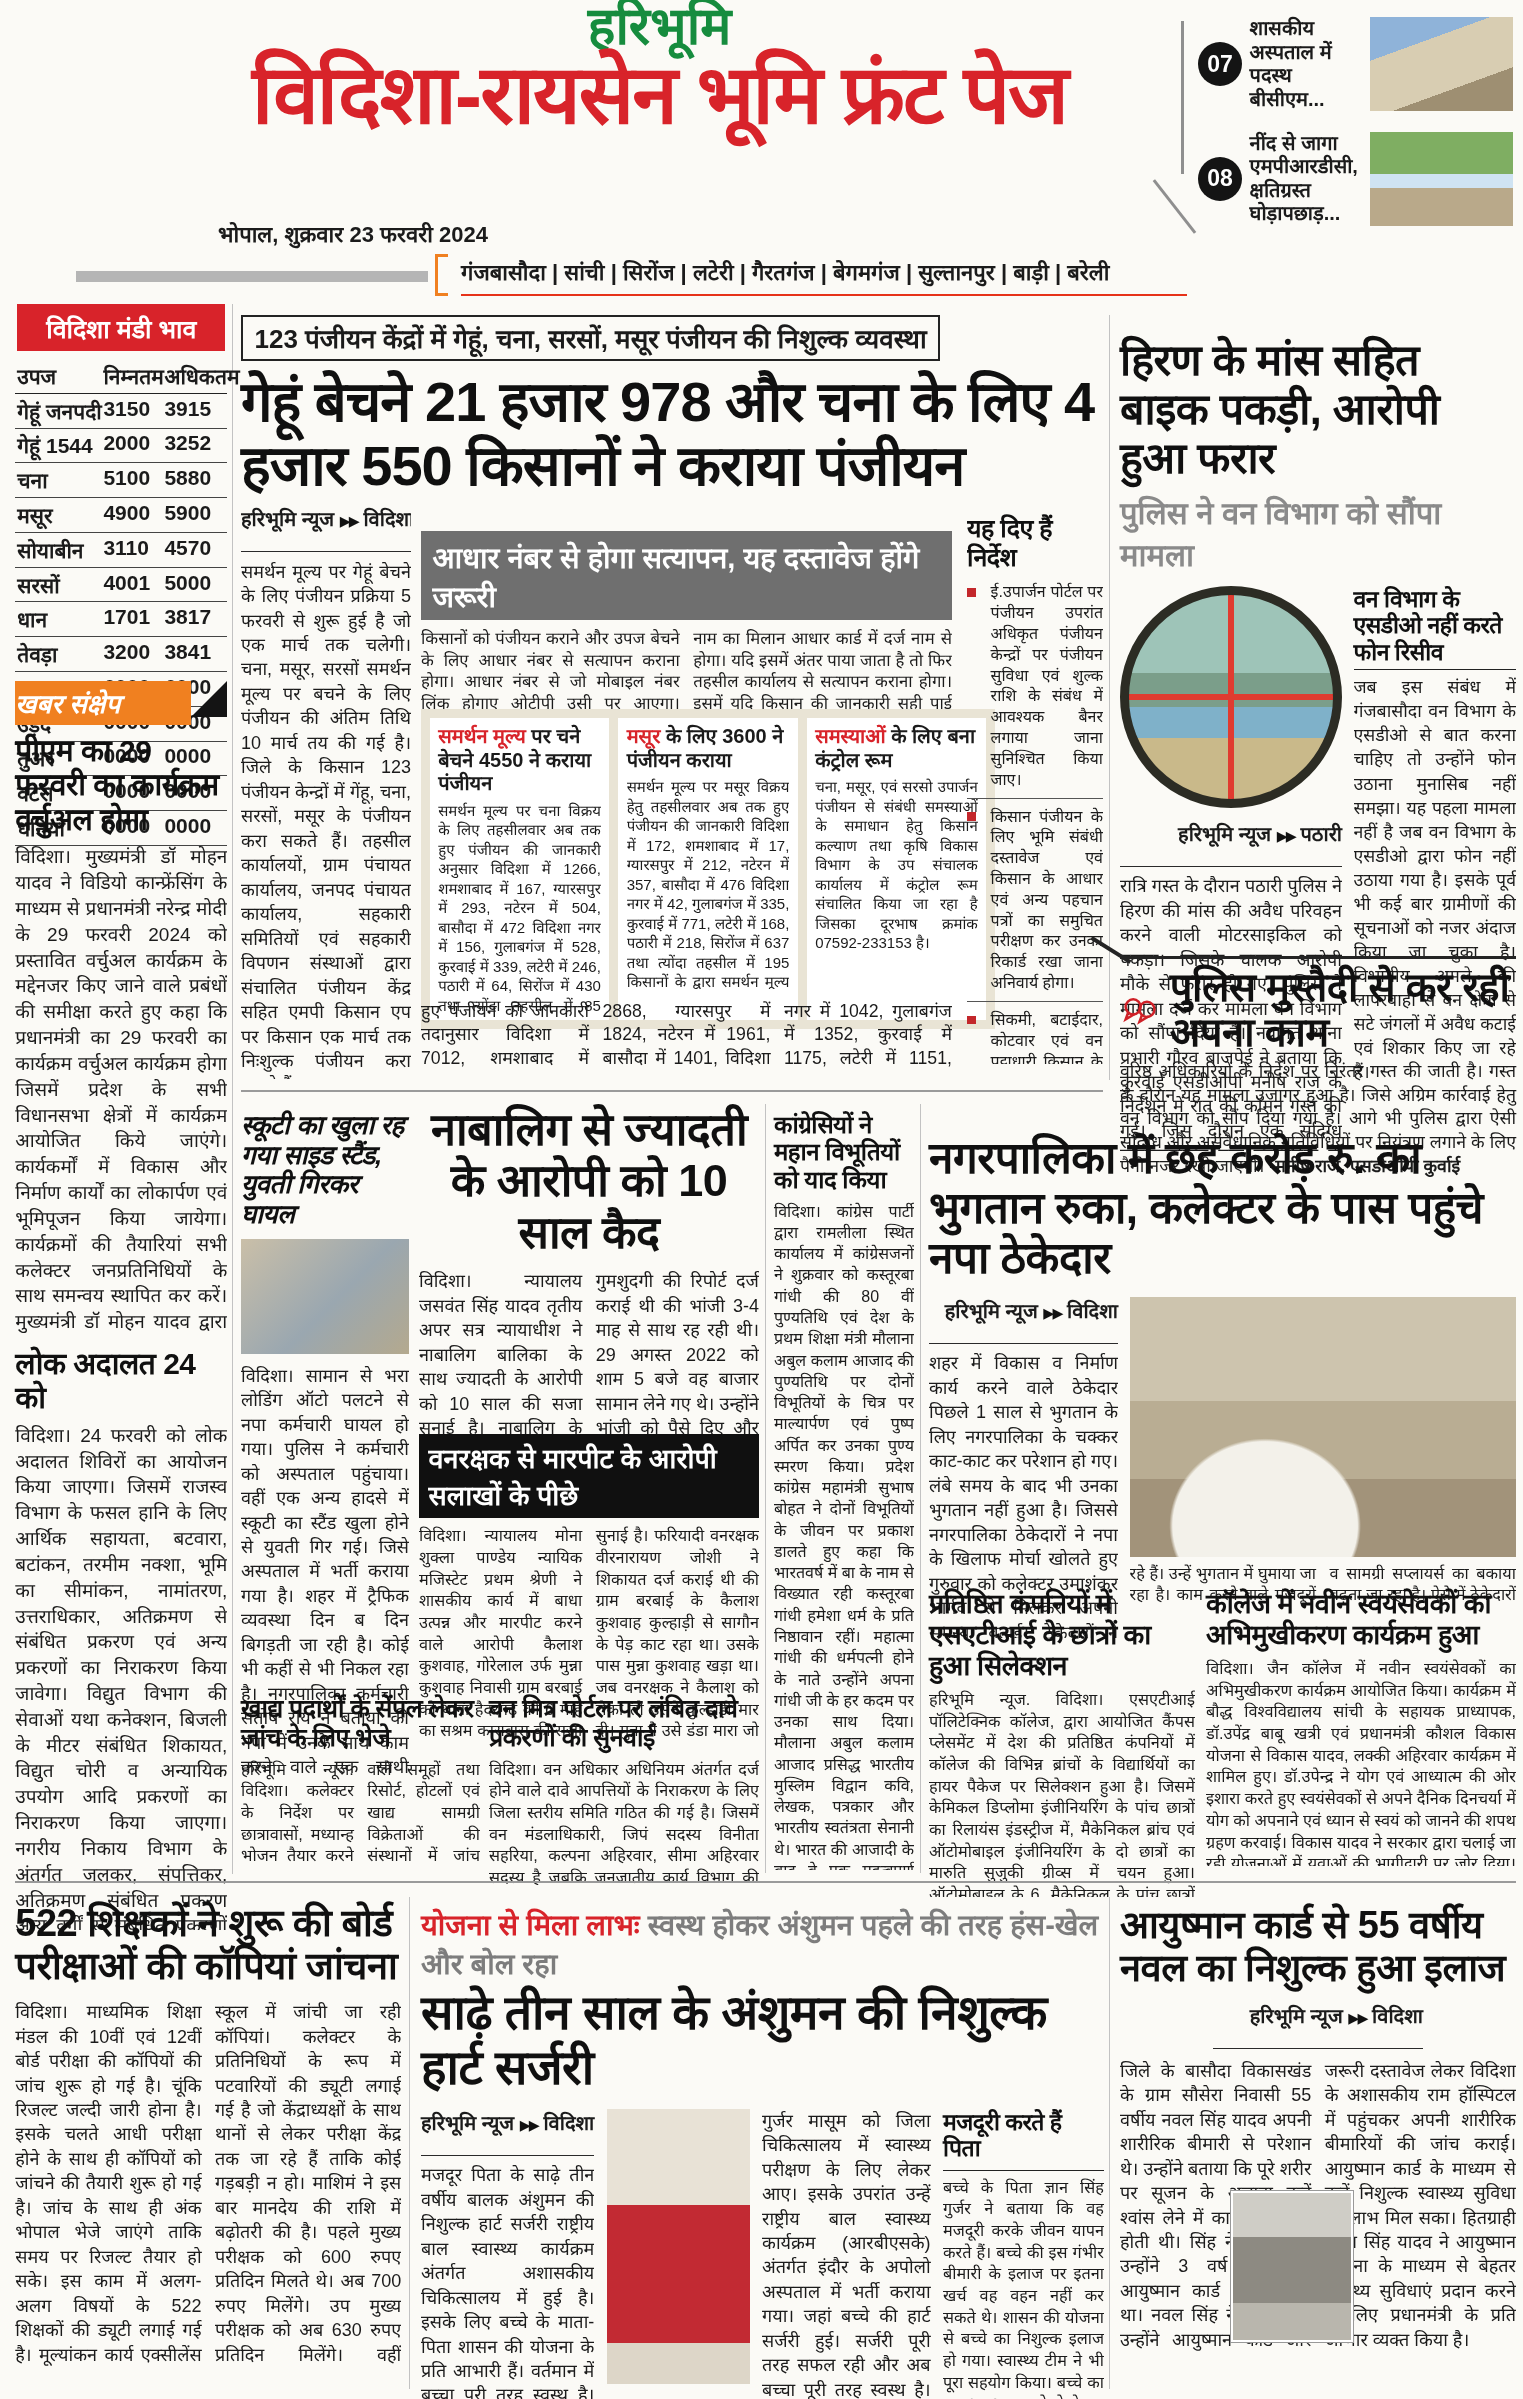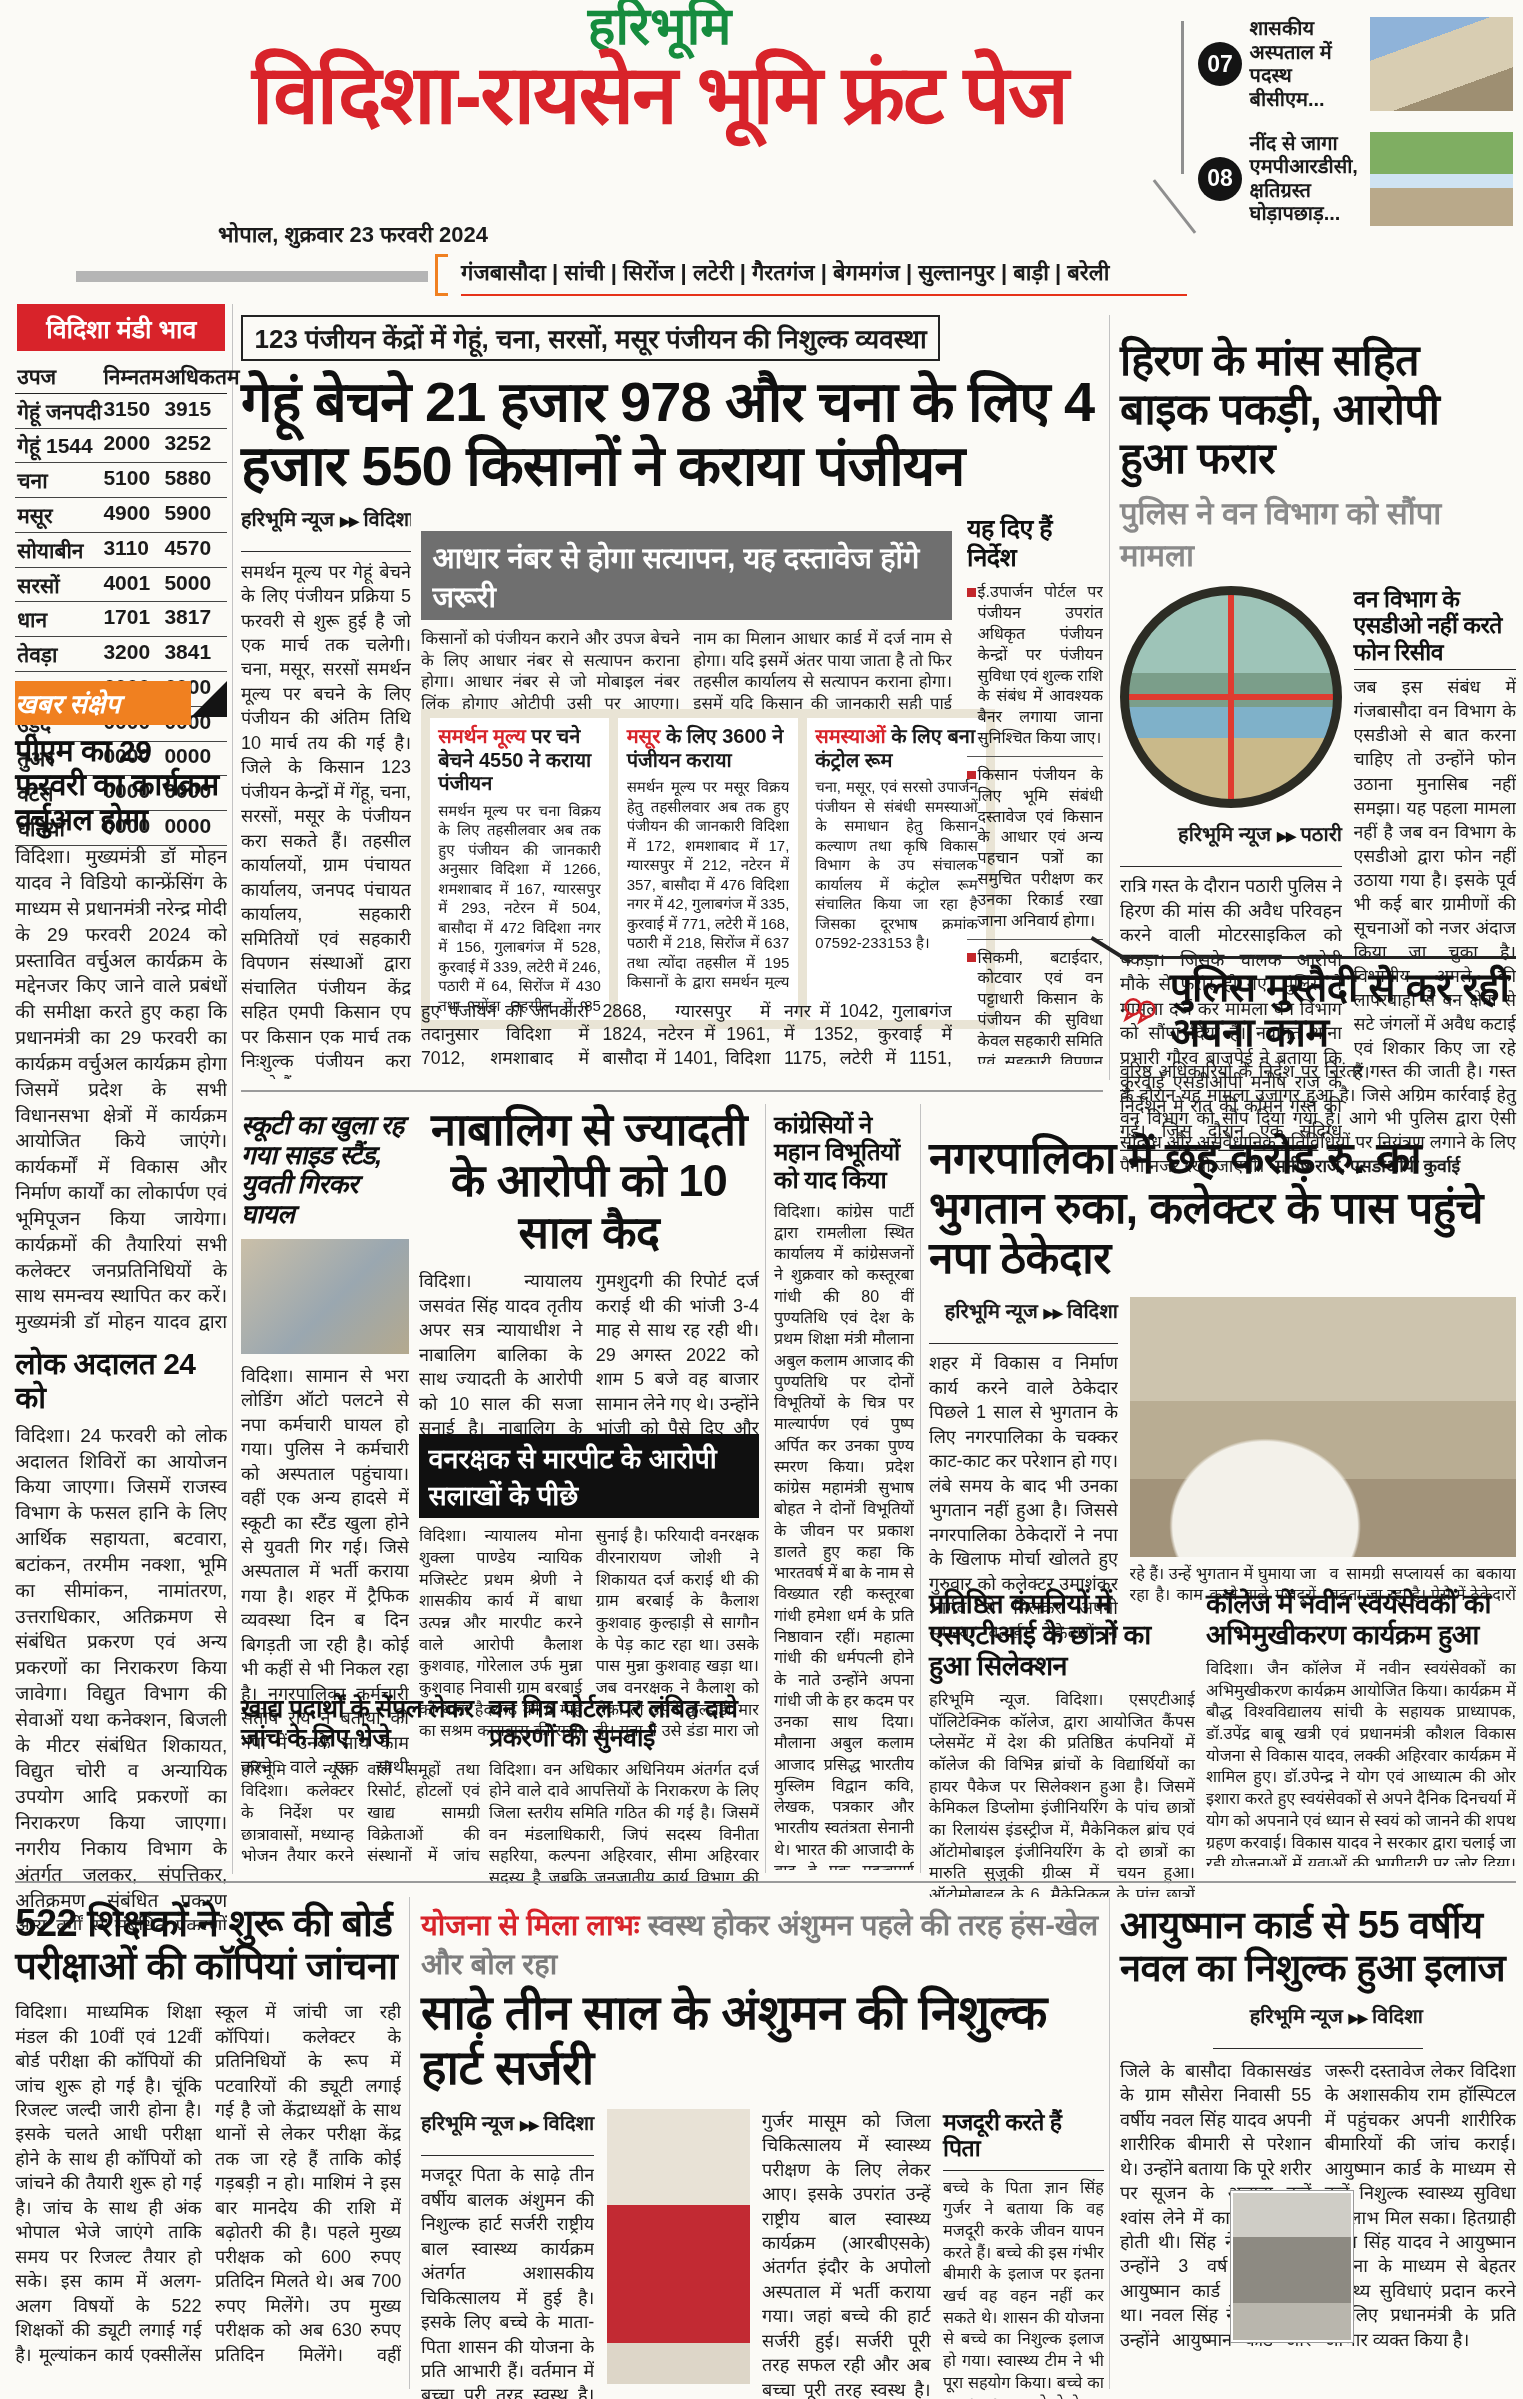--- a/index.html
+++ b/index.html
@@ -23,21 +23,21 @@
   .hrule{position:absolute;height:1.9px;background:#9a9a9a}
   .ph{background:linear-gradient(135deg,#cabfa8,#9aa7b0 55%,#b4a98e)}
   .ph2{background:linear-gradient(160deg,#8fb3d9 0 30%,#d8cdb2 30% 70%,#9e8f72 70%)}
   .ph3{background:linear-gradient(180deg,#7fae62 0 45%,#cfe3f2 45% 60%,#b9a98a 60%)}
   .ph4{background:linear-gradient(180deg,#d9d2c4 0 55%,#b6c0c9 55%)}
   .ph5{background:linear-gradient(180deg,#e8e2d6 0 35%,#c22a33 35% 85%,#ddd6c8 85%)}
   .ph6{background:linear-gradient(180deg,#cfcdc6 0 30%,#8d8a82 30% 75%,#b9b6ad 75%)}
   .mandi-row{display:grid;grid-template-columns:1fr 61px 61px;border-bottom:1.4px solid #444;
     padding:2.9px 1.9px;font-size:21px;font-weight:700}
   .mandi-row span:nth-child(2),.mandi-row span:nth-child(3){font-weight:600}
-  .dir-item{display:flex;gap:2px;border-bottom:1.4px solid #555;padding:7.6px 0;font-size:16px;line-height:1.3}
+  .dir-item{display:flex;gap:15px;border-bottom:1.4px solid #555;padding:7.6px 0;font-size:16px;line-height:1.3}
   .sq{flex:0 0 8.6px;width:8.6px;height:8.6px;background:#c3272b;margin-top:5.7px}
   .wbox{background:#fff;padding:7.6px 8.6px;flex:1}
   .wbox h4{font-size:20px;line-height:1.18;font-weight:800;margin-bottom:4.8px}
   .wbox p{font-size:15px;line-height:1.3}
   .tri{width:0;height:0;border-bottom:36px solid #141414;border-left:36px solid transparent}
   .scope{border-radius:50%;border:9.6px solid #2c2c24;
     background:
       linear-gradient(to right,transparent 48.5%,#e03b30 48.5% 51.5%,transparent 51.5%),
       linear-gradient(to bottom,transparent 48.5%,#e03b30 48.5% 51.5%,transparent 51.5%),
       linear-gradient(180deg,#9ec4b8 0 38%,#7b9e8a 38% 55%,#7fb1c9 55% 70%,#c9b98a 70%)}

